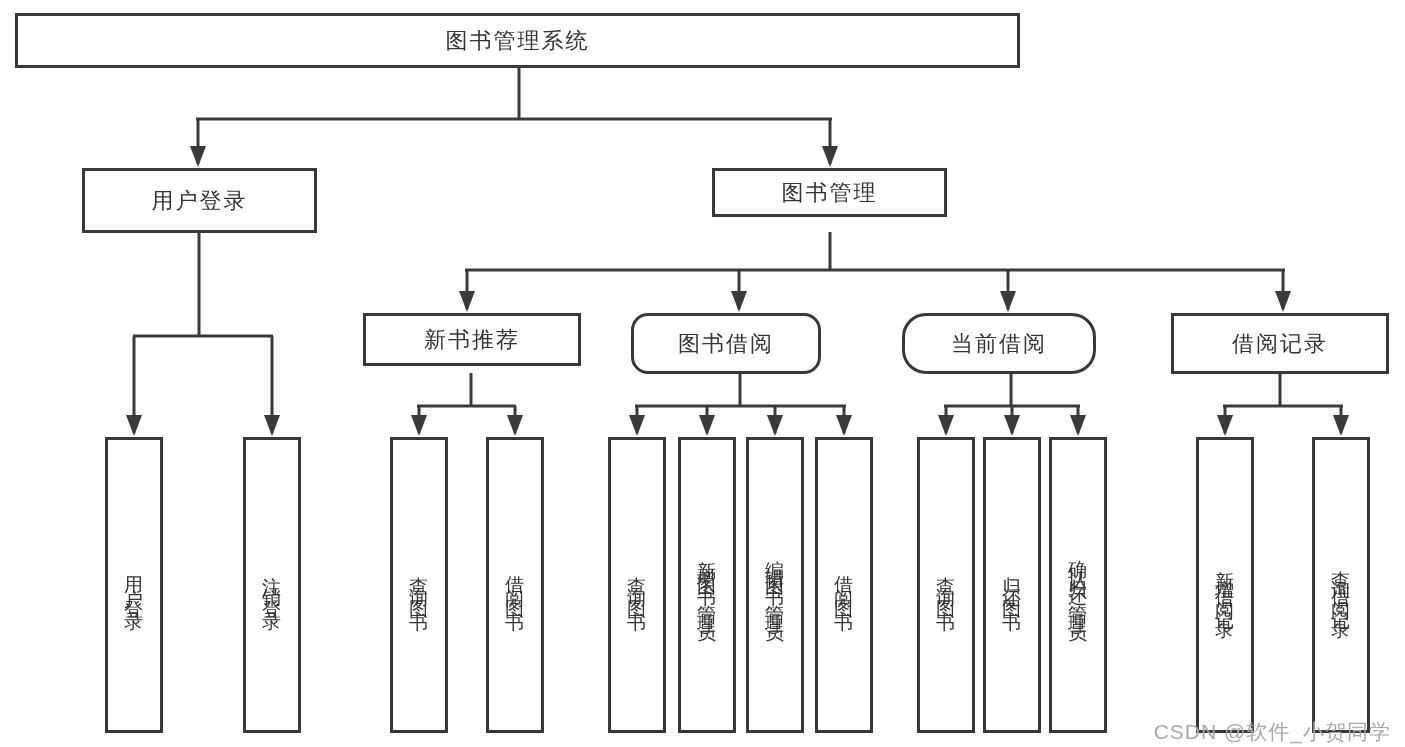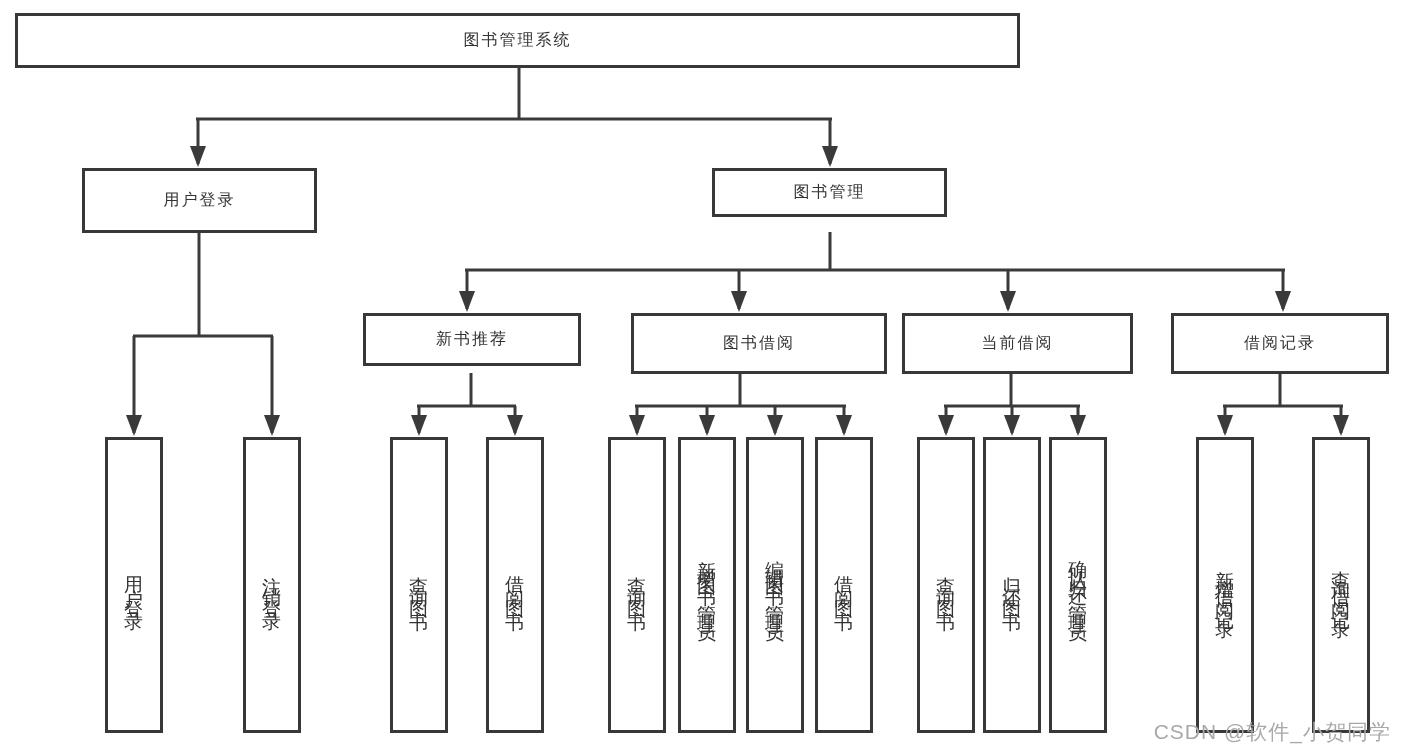--- a/index.html
+++ b/index.html
@@ -24,21 +24,21 @@
     position: absolute;
     box-sizing: border-box;
     border: 3px solid #383838;
     background: #ffffff;
     display: flex;
     align-items: center;
     justify-content: center;
     z-index: 2;
   }
   .hlabel {
-    font-size: 16px;
+    font-size: 22px;
     letter-spacing: 2px;
     color: #333333;
     white-space: nowrap;
   }
   .vtext {
     writing-mode: vertical-rl;
     text-orientation: mixed;
     font-size: 19px;
     line-height: 1;
     letter-spacing: 12px;
@@ -143,24 +143,24 @@
   <div class="node" style="left:82px; top:168px; width:235px; height:65px;">
     <span class="hlabel">用户登录</span>
   </div>
   <div class="node" style="left:712px; top:168px; width:235px; height:49px;">
     <span class="hlabel">图书管理</span>
   </div>
 
   <div class="node" style="left:363px; top:313px; width:218px; height:53px;">
     <span class="hlabel">新书推荐</span>
   </div>
-  <div class="node" style="left:631px; top:313px; width:256px; height:61px;">
+  <div class="node" style="left:631px; top:313px; width:190px; height:61px;border-radius:17px;">
     <span class="hlabel">图书借阅</span>
   </div>
-  <div class="node" style="left:902px; top:313px; width:231px; height:61px;">
+  <div class="node" style="left:902px; top:313px; width:194px; height:61px;border-radius:24px;">
     <span class="hlabel">当前借阅</span>
   </div>
   <div class="node" style="left:1171px; top:313px; width:218px; height:61px;">
     <span class="hlabel">借阅记录</span>
   </div>
 
   <div class="node" style="left:105px; top:437px; width:58px; height:296px;">
     <span class="vtext">用户登录</span>
   </div>
   <div class="node" style="left:243px; top:437px; width:58px; height:296px;">

